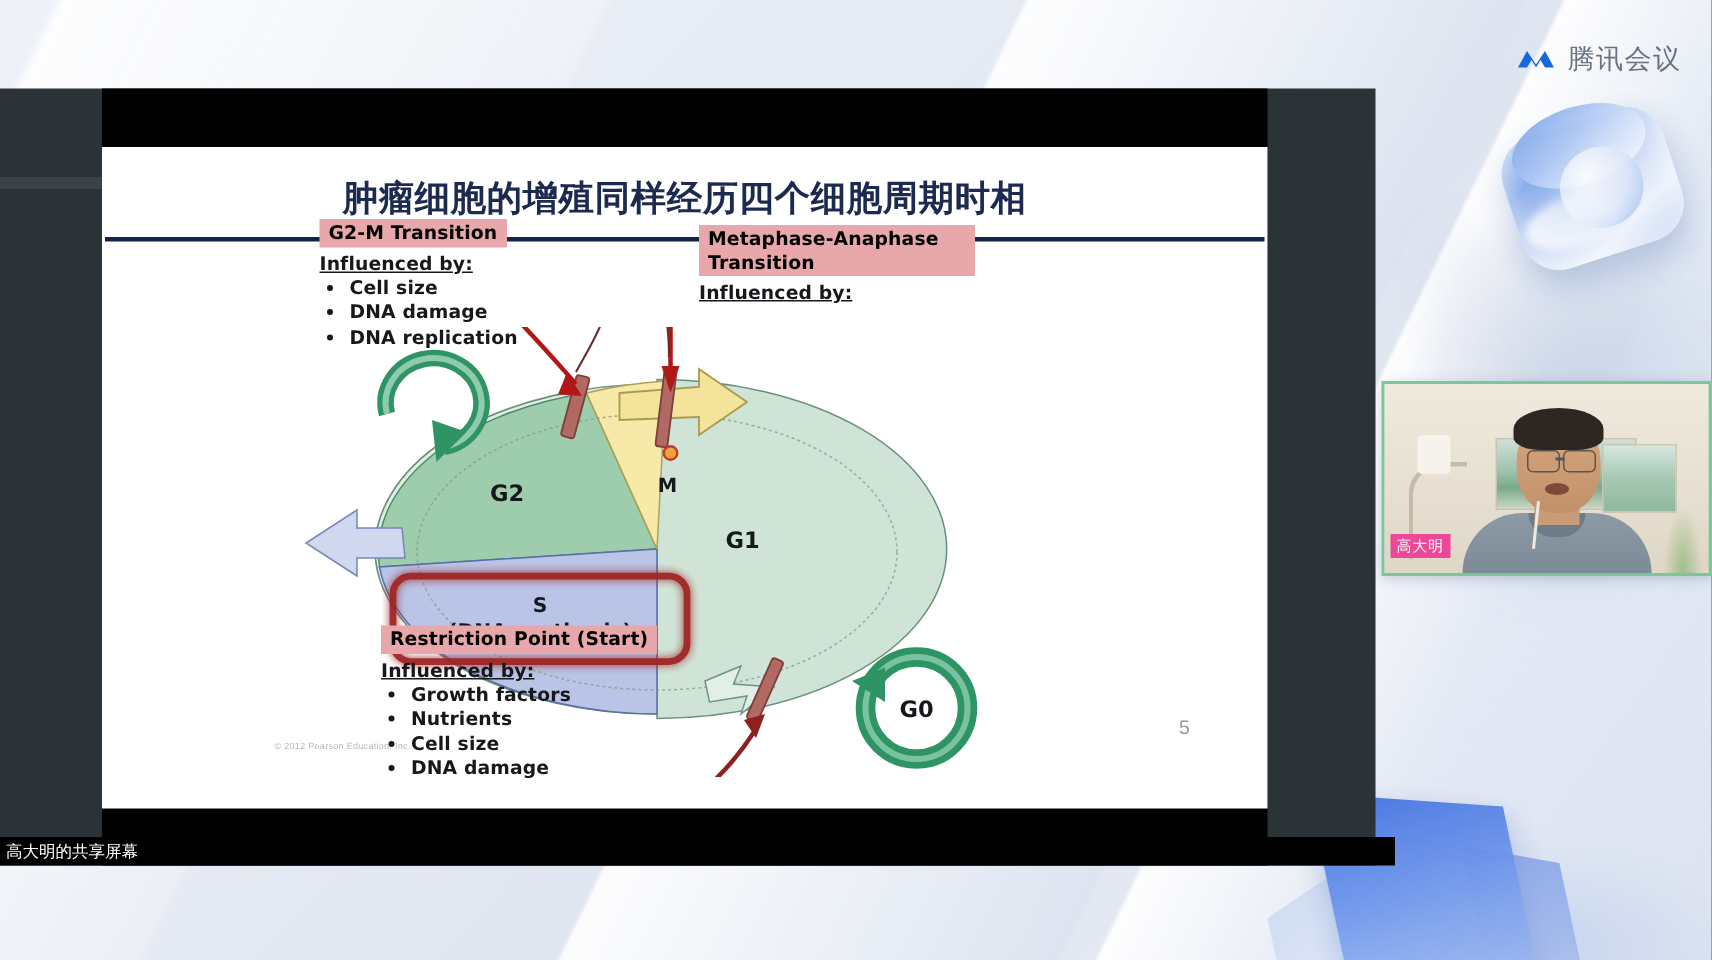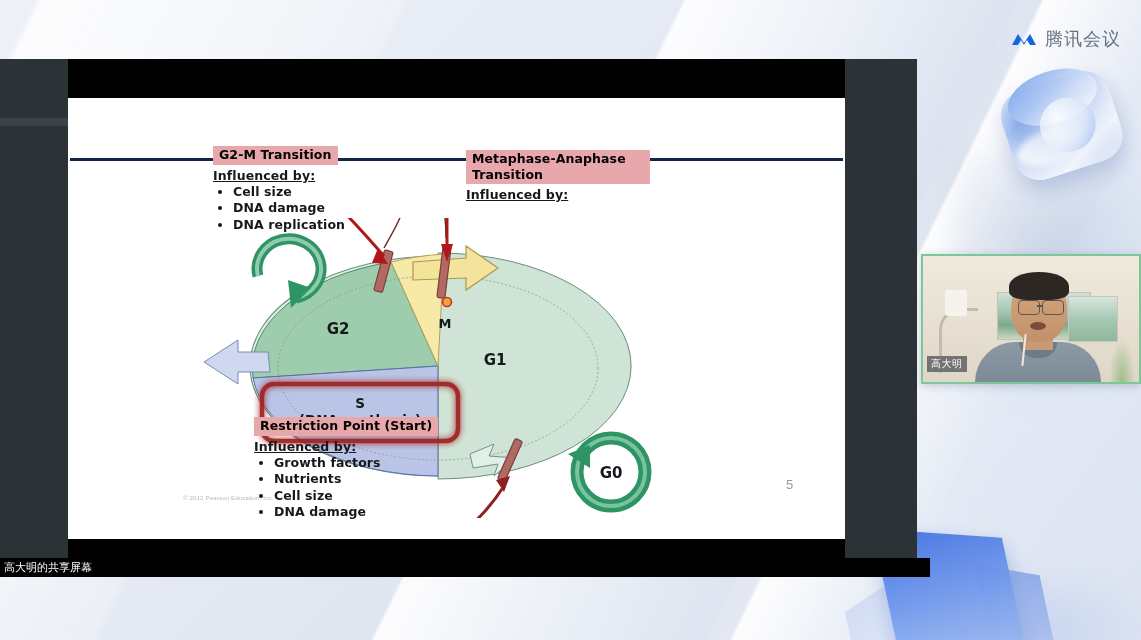--- a/index.html
+++ b/index.html
@@ -111,21 +111,21 @@
   .vid-neck{position:absolute;left:100px;top:72px;width:30px;height:22px;background:#c89a76;}
   .vid-head{position:absolute;left:88px;top:20px;width:56px;height:66px;border-radius:48% 48% 44% 44%;
     background:linear-gradient(180deg,#d6a87f,#c2916b);}
   .vid-hair{position:absolute;left:86px;top:16px;width:60px;height:28px;border-radius:50% 50% 30% 30%;
     background:#2c2723;}
   .vid-glass-l{position:absolute;left:95px;top:44px;width:20px;height:13px;border:1.6px solid #5b5550;border-radius:4px;}
   .vid-glass-r{position:absolute;left:119px;top:44px;width:20px;height:13px;border:1.6px solid #5b5550;border-radius:4px;}
   .vid-glass-br{position:absolute;left:114px;top:49px;width:6px;height:1.6px;background:#5b5550;}
   .vid-mouth{position:absolute;left:107px;top:66px;width:16px;height:8px;border-radius:50%;background:#7e4a3d;}
   .vid-cord{position:absolute;left:100px;top:78px;width:2px;height:32px;background:#efe9df;transform:rotate(6deg);}
-  .vid-name{position:absolute;left:4px;top:100px;background:#737373;color:#fff;font-size:10px;
+  .vid-name{position:absolute;left:4px;top:100px;background:#ec4899;color:#fff;font-size:10px;
     padding:1px 4px;font-family:"DejaVu Sans","Liberation Sans",sans-serif;letter-spacing:.5px;}
 
   
   #tm-logo{position:absolute;left:1010px;top:27px;display:flex;align-items:center;gap:7px;text-align:right;}
   #tm-logo .tm-text{font-size:18px;color:#4f5b6e;letter-spacing:1px;
     font-family:"DejaVu Sans","Liberation Sans",sans-serif;opacity:.85;}
 </style>
 </head>
 <body>
 
@@ -157,20 +157,21 @@
   <span class="tm-text">腾讯会议</span>
 </div>
 
 <div id="share-window">
   <div id="tab-nub"></div>
 
   <div id="share-stage">
 
     <div id="slide">
 
+      <div class="slide-title">肿瘤细胞的增殖同样经历四个细胞周期时相</div>
       <div class="title-rule"></div>
 
       <div id="diagram">
         <svg width="540" height="300" viewBox="0 0 540 300">
           <defs>
             <filter id="sglow" x="-30%" y="-60%" width="160%" height="220%">
               <feGaussianBlur stdDeviation="3" result="b"></feGaussianBlur>
               <feMerge>
                   <feMergeNode in="b"></feMergeNode>
                   <feMergeNode in="SourceGraphic"></feMergeNode>

